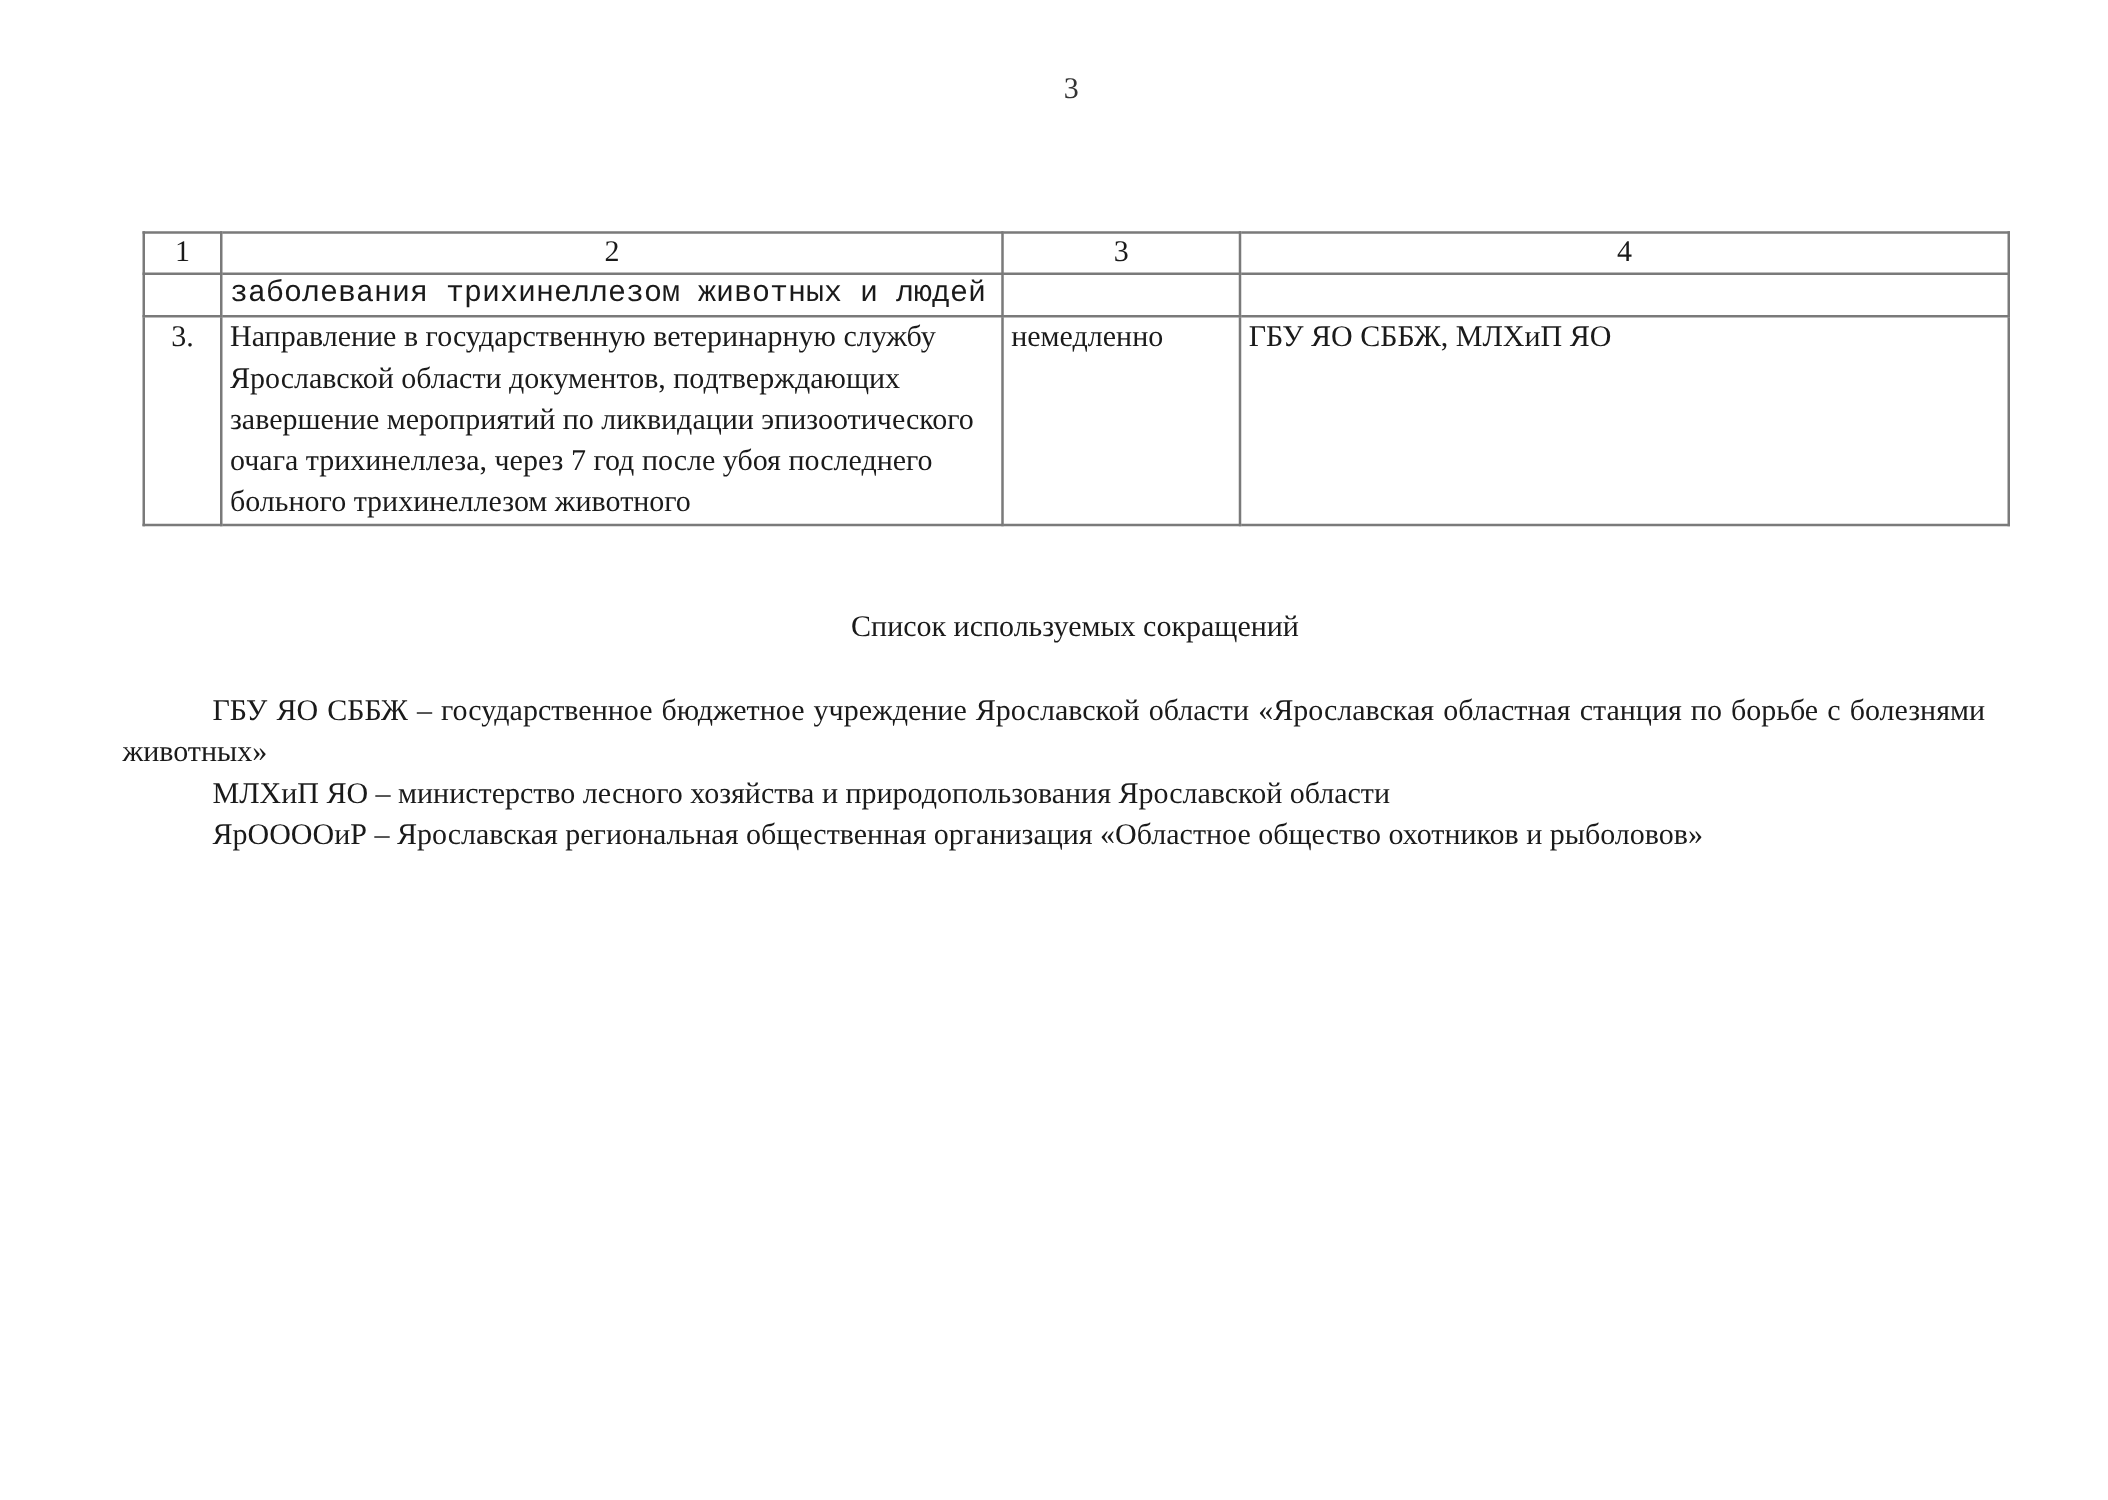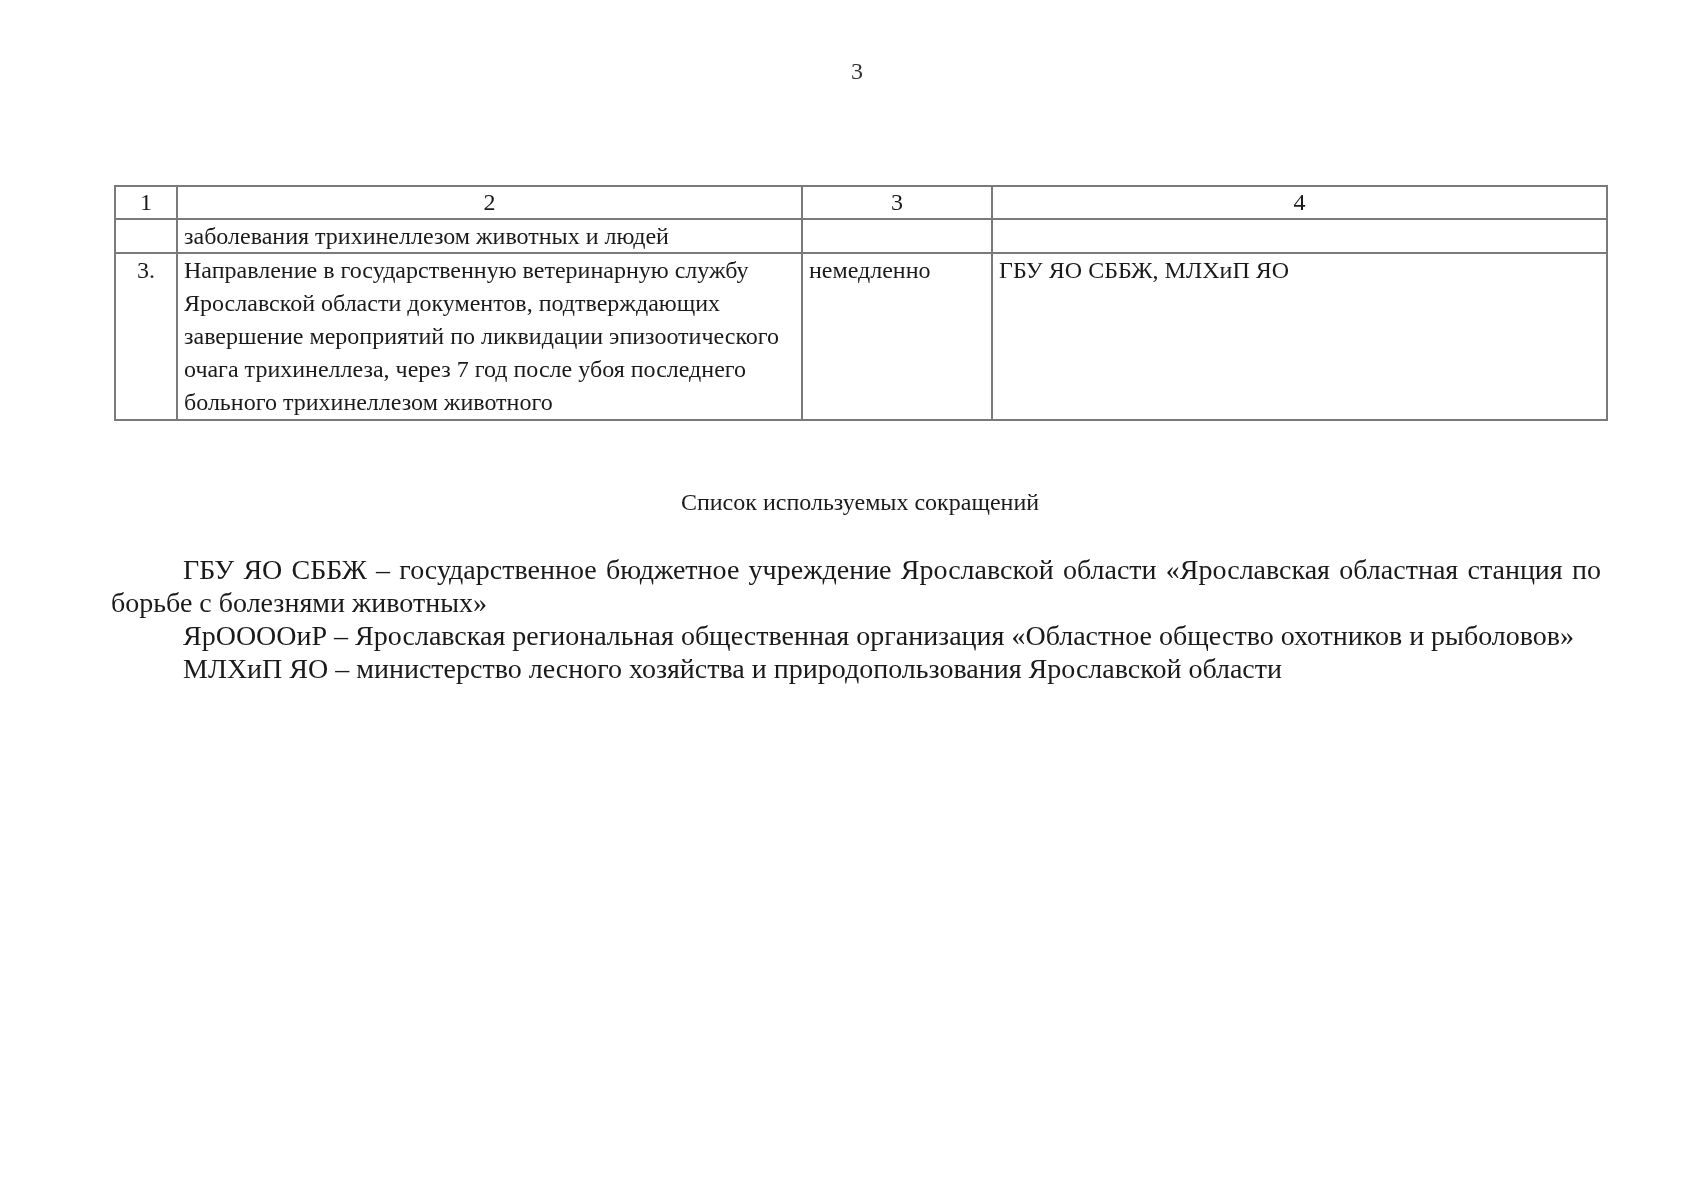--- a/index.html
+++ b/index.html
@@ -40,39 +40,40 @@
     }
     table.measures tr.hdr td {
       text-align: center;
       height: 31px;
       line-height: 31px;
       padding: 0;
     }
     table.measures tr.cont td {
       height: 32px;
       line-height: 32px;
+      font-family: Liberation Mono, monospace;
     }
     td.c-num { text-align: center; }
     td.c-term { }
     td.c-exec { }
     .abbr-title {
       position: absolute;
       left: 0;
       width: 1720px;
       top: 487px;
       text-align: center;
       font-size: 24px;
       line-height: 30px;
     }
     .abbr-list {
       position: absolute;
-      left: 111px;
+      left: 98px;
       top: 553px;
       width: 1490px;
-      font-size: 28px;
+      font-size: 24px;
       line-height: 33px;
     }
     .abbr-list p {
       margin: 0;
       text-indent: 72px;
       text-align: justify;
     }
   </style>
 </head>
 <body>
@@ -105,15 +106,15 @@
     <td class="c-term">немедленно</td>
     <td class="c-exec">ГБУ ЯО СББЖ, МЛХиП ЯО</td>
   </tr>
 </tbody>
   </table>
 
 <div class="abbr-title">Список используемых сокращений</div>
 
 <div class="abbr-list">
   <p>ГБУ ЯО СББЖ – государственное бюджетное учреждение Ярославской области «Ярославская областная станция по борьбе с болезнями животных»</p>
+  <p>МЛХиП ЯО – министерство лесного хозяйства и природопользования Ярославской области</p>
   <p>ЯрООООиР – Ярославская региональная общественная организация «Областное общество охотников и рыболовов»</p>
-  <p>МЛХиП ЯО – министерство лесного хозяйства и природопользования Ярославской области</p>
 </div>
 
 </body></html>

